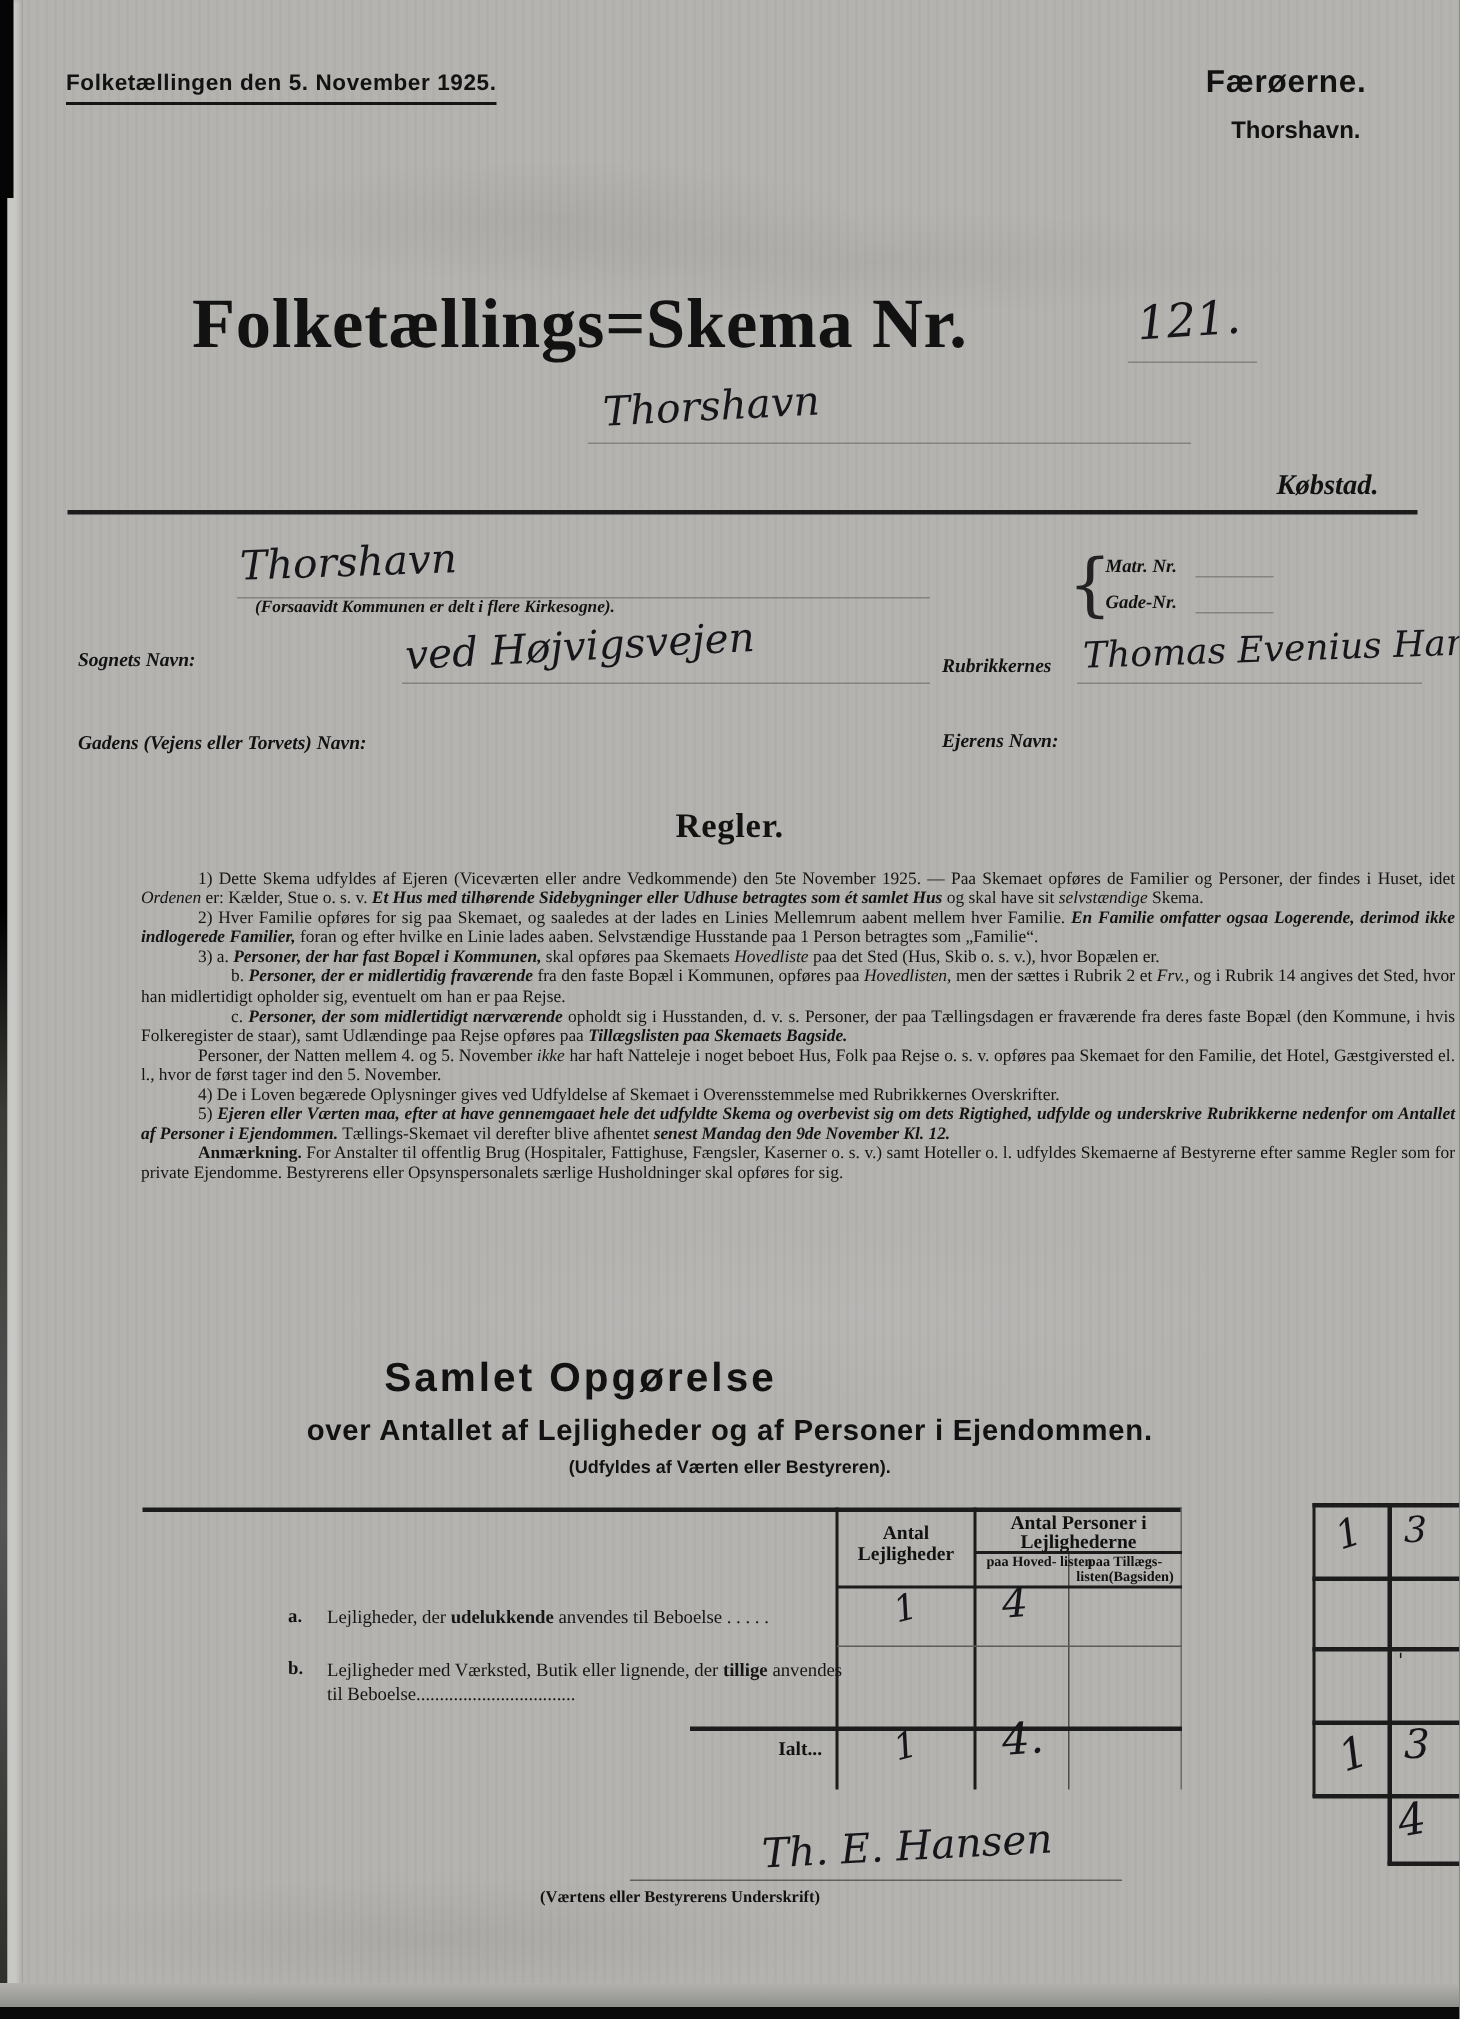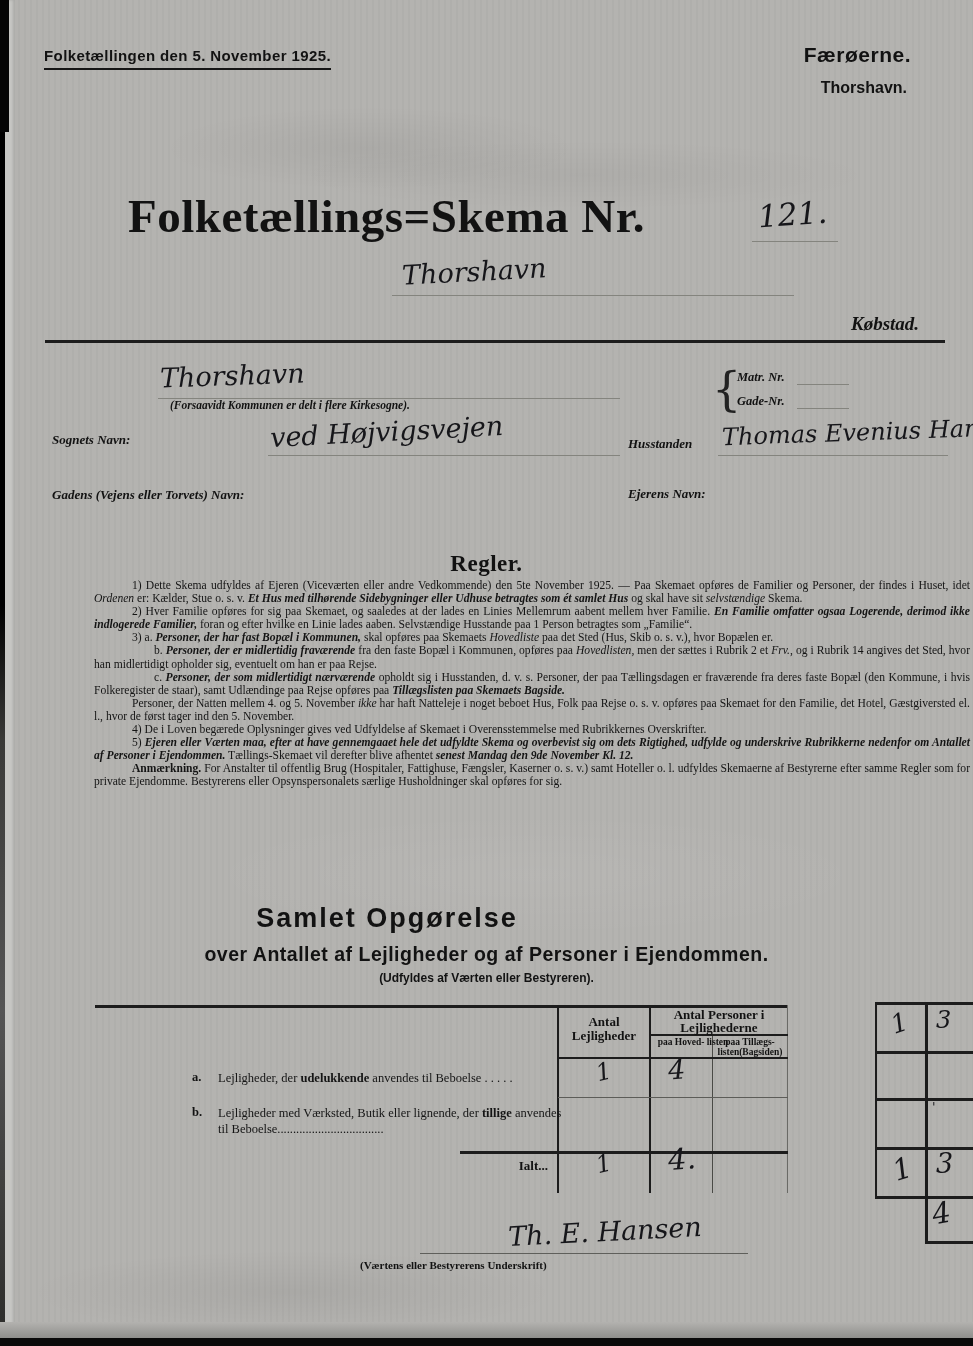--- a/index.html
+++ b/index.html
@@ -48,21 +48,21 @@
   #brace{left:712px;top:362px;font-size:46px;font-weight:normal;color:#222;font-family:"DejaVu Serif",serif;}
   #matr-label{left:737px;top:370px;font-size:12.5px;font-weight:bold;font-style:italic;}
   #gadenr-label{left:737px;top:394px;font-size:12.5px;font-weight:bold;font-style:italic;}
   #gaden-label{left:52px;top:439px;}
   #gaden-value{left:270px;top:416px;font-size:27px;transform:rotate(-3deg);}
   #ejer-label{left:628px;top:438px;}
   #ejer-value{left:722px;top:418px;font-size:24px;transform:rotate(-2deg);}
 
   
   #regler-heading{left:0;top:538px;width:973px;text-align:center;
-                  font-size:23px;font-weight:bold;letter-spacing:.5px;margin-top:13px;}
+                  font-size:23px;font-weight:bold;letter-spacing:.5px;}
   #rules{left:54px;top:579px;width:876px;font-size:11.6px;line-height:13.1px;
          text-align:justify;color:#141414;margin-left:40px;}
   #rules p{margin:0;text-indent:38px;}
   #rules p.ind2{text-indent:60px;}
 
   
   #sum-title{left:0;top:903px;width:774px;text-align:center;font-size:27px;font-weight:bold;letter-spacing:2px;}
   #sum-sub{left:0;top:943px;width:973px;text-align:center;font-size:19.5px;font-weight:bold;letter-spacing:.5px;}
   #sum-note{left:0;top:971px;width:973px;text-align:center;font-size:12px;font-weight:bold;}
 
@@ -129,21 +129,21 @@
   <div class="fieldline" style="left:392px;top:295px;width:402px;"></div>
   <div class="abs serif" id="subtitle-suffix">Købstad.</div>
 
   <div class="line" style="left:45px;top:340px;width:900px;height:3px;"></div>
 
   <div class="abs serif fld-label" id="sogn-label">Sognets Navn:</div>
   <div class="abs hw" id="sogn-value">Thorshavn</div>
   <div class="fieldline" style="left:158px;top:398px;width:462px;"></div>
   <div class="abs serif" id="sogn-note">(Forsaavidt Kommunen er delt i flere Kirkesogne).</div>
 
-  <div class="abs serif fld-label" id="ejendommens-label">Husstanden</div>
+  <div class="abs serif fld-label" id="ejendommens-label">Rubrikkernes</div>
   <div class="abs" id="brace">{</div>
   <div class="abs serif" id="matr-label">Matr. Nr.</div>
   <div class="fieldline" style="left:797px;top:384px;width:52px;"></div>
   <div class="abs serif" id="gadenr-label">Gade-Nr.</div>
   <div class="fieldline" style="left:797px;top:408px;width:52px;"></div>
 
   <div class="abs serif fld-label" id="gaden-label">Gadens (Vejens eller Torvets) Navn:</div>
   <div class="abs hw" id="gaden-value">ved Højvigsvejen</div>
   <div class="fieldline" style="left:268px;top:455px;width:352px;"></div>
 

